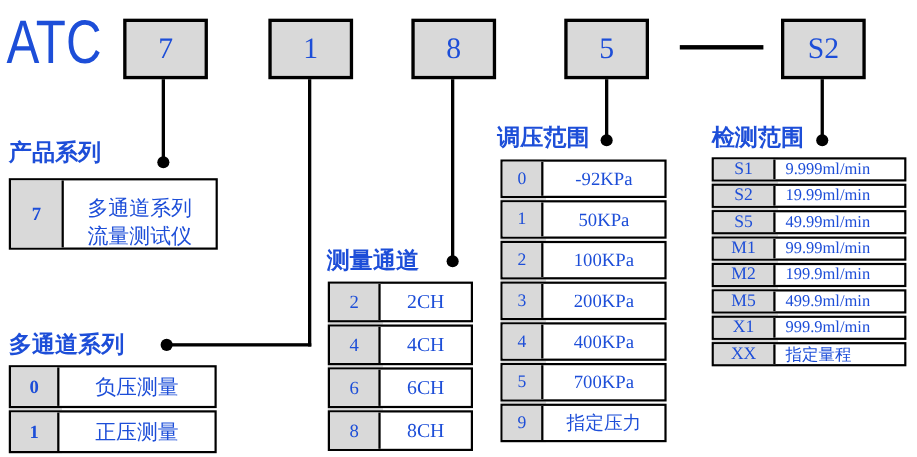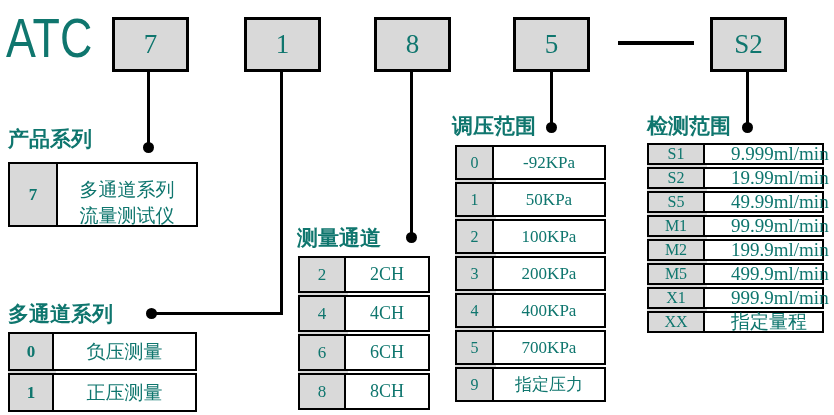--- a/index.html
+++ b/index.html
@@ -1,18 +1,18 @@
 <!DOCTYPE html>
 <html><head>
 <meta charset="utf-8">
 <style>
   html,body{margin:0;padding:0;background:#fff;}
   .canvas{
     position:relative;width:834px;height:415px;background:#ffffff;
-    font-family:"Liberation Serif",serif;color:#0f766e;overflow:hidden;
+    font-family:"Liberation Serif",serif;color:#1d4ed8;overflow:hidden;
   }
   
   .prefix{
     position:absolute;left:6px;top:8px;font-family:"Liberation Sans",sans-serif;
     font-size:56px;line-height:60px;transform:scaleX(0.8);transform-origin:left top;
     white-space:nowrap;
   }
   
   .codebox{
     position:absolute;top:17px;width:77px;height:55px;background:#d9d9d9;
@@ -64,21 +64,21 @@
   #t3{left:298px;top:256px;width:132px;background:linear-gradient(90deg,#d9d9d9 0 50px,#fff 50px);}
   #t3 .drow{height:37px;}
   #t3 .dkey{width:46px;}
   #t4{left:455px;top:145px;width:151px;background:linear-gradient(90deg,#d9d9d9 0 41px,#fff 41px);}
   #t4 .drow{height:35px;}
   #t4 .dkey{width:37px;font-size:16px;}
   #t4 .dval{font-size:17px;}
   #t5{left:647px;top:143px;width:177px;background:linear-gradient(90deg,#d9d9d9 0 60px,#fff 60px);}
   #t5 .drow{height:22px;}
   #t5 .dkey{width:56px;font-size:16px;}
-  #t5 .dval{justify-content:flex-start;padding-left:26px;font-size:19px;}
+  #t5 .dval{justify-content:flex-start;padding-left:9px;font-size:15px;}
 </style>
 </head>
 <body>
 
 <div class="canvas">
 
   <div class="prefix">ATC</div>
   <div class="codebox" id="seg0">7</div>
   <div class="codebox" id="seg1">1</div>
   <div class="codebox" id="seg2">8</div>

